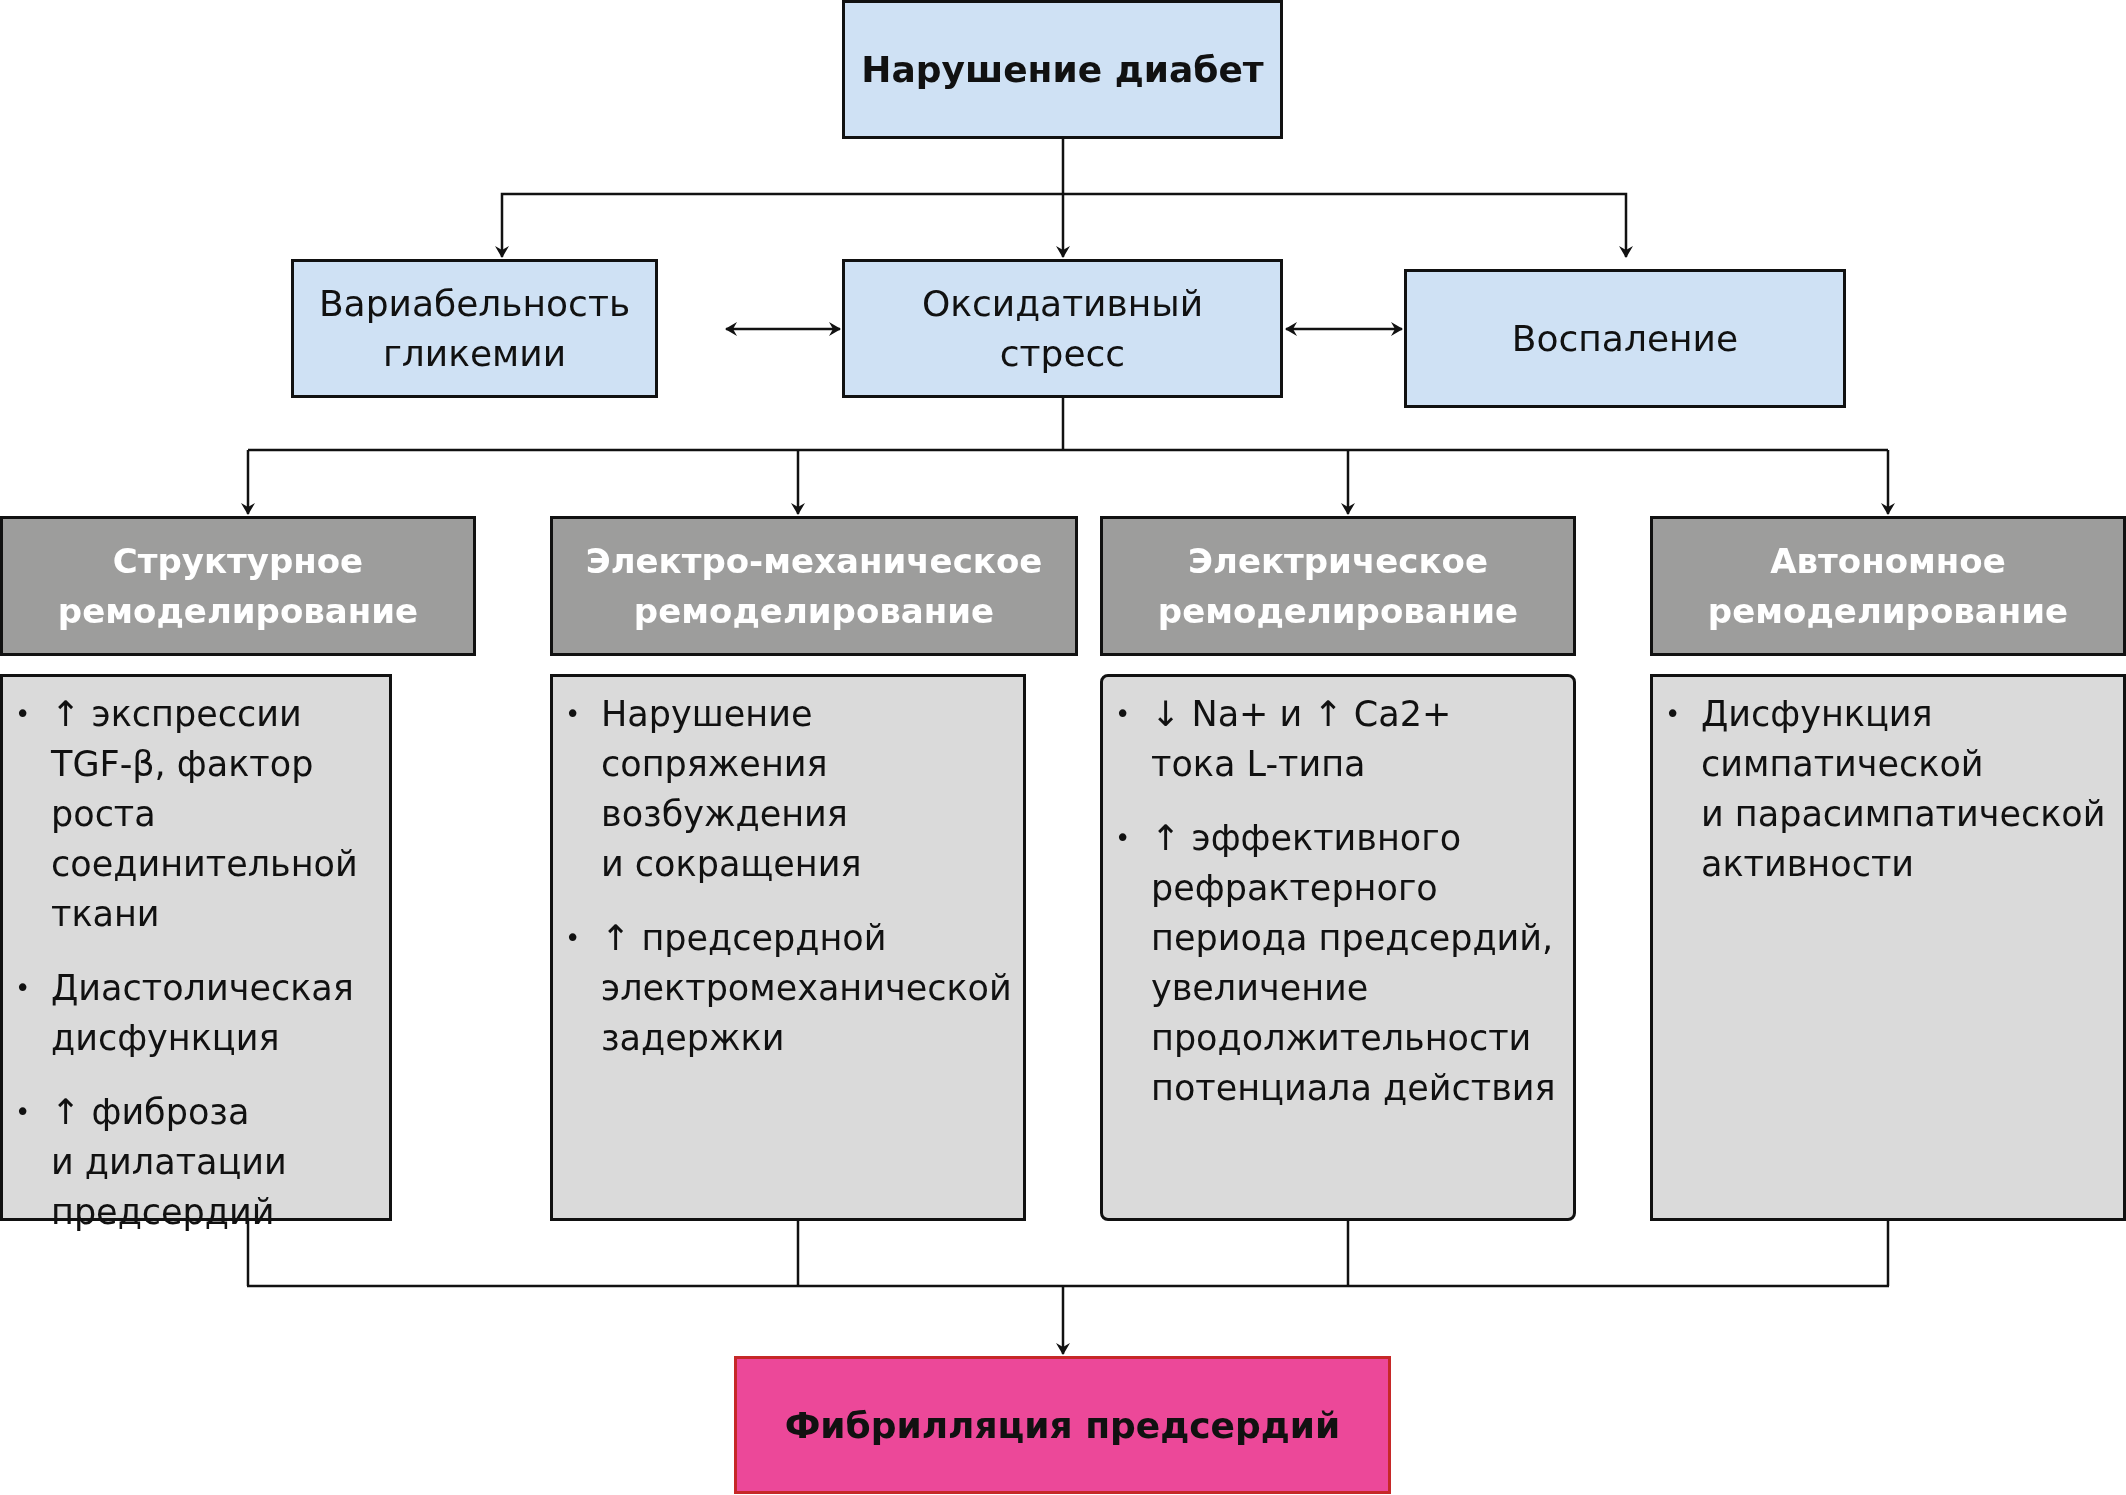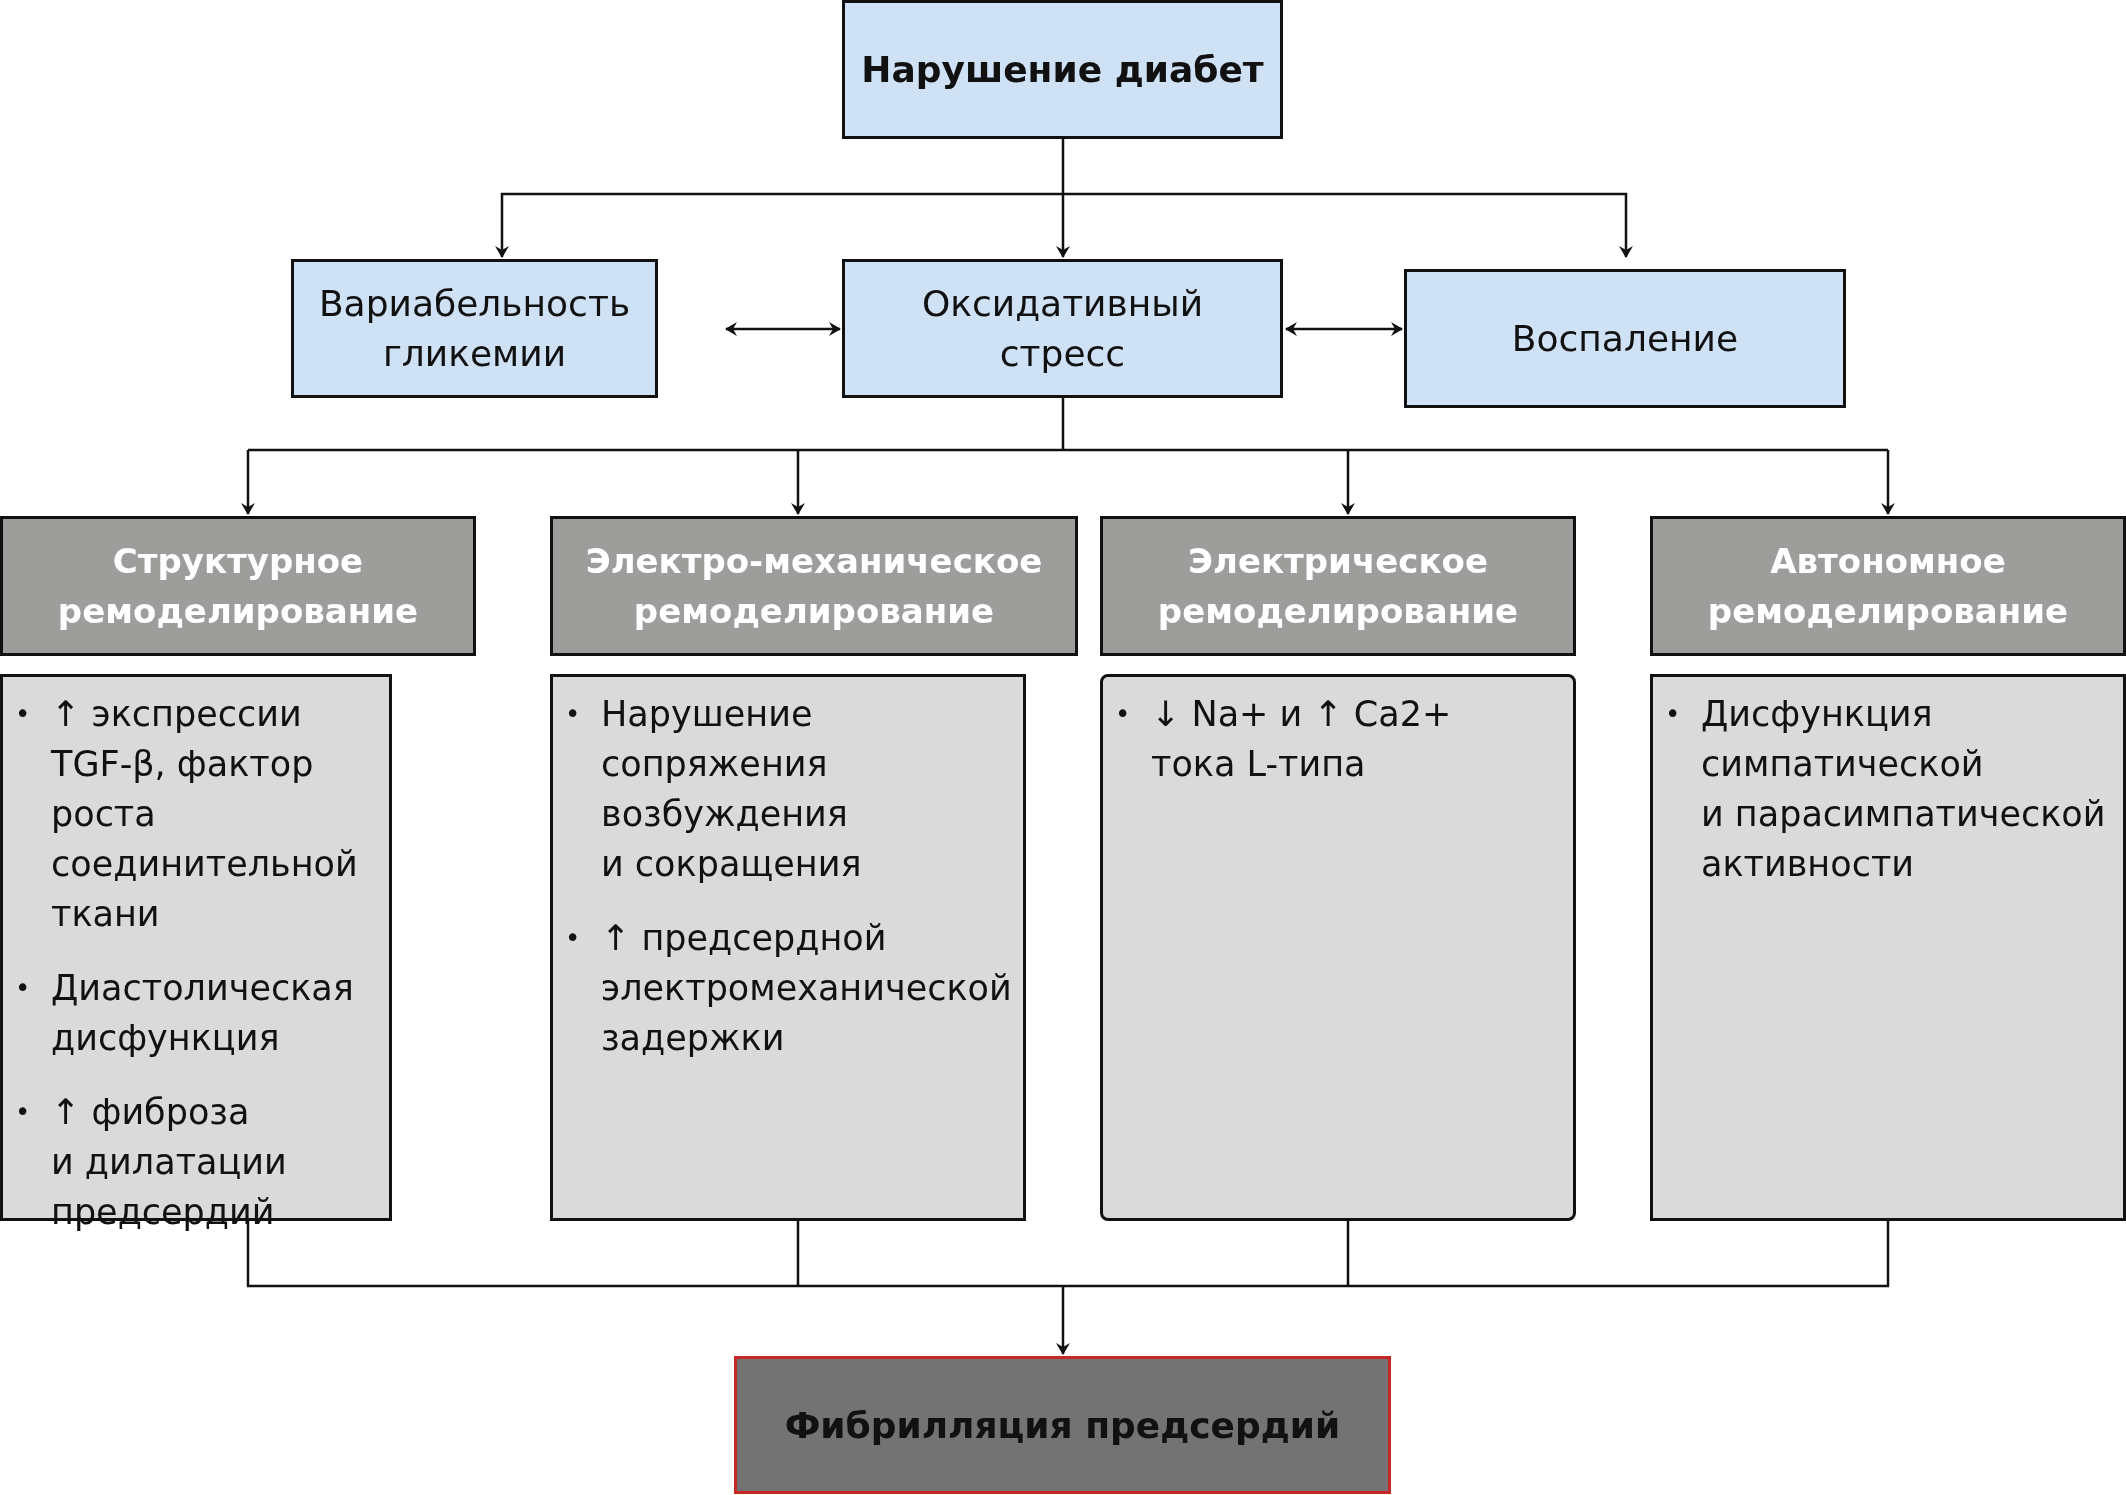--- a/index.html
+++ b/index.html
@@ -10,21 +10,21 @@
          text-align:center; color:#111; }
   .blue { background:#cfe1f4; font-size:36px; line-height:50px; }
   .root { font-weight:bold; font-size:36px; }
   .gray { background:#9d9d9c; color:#fff; font-weight:bold; font-size:34px; line-height:50px; }
   .content { background:#dadada; align-items:flex-start; justify-content:flex-start;
              padding:12px 8px 0 10px; text-align:left; }
   .content ul { list-style:none; margin:0; padding:0; width:100%; }
   .content li { position:relative; padding-left:38px; font-size:35px; line-height:50px;
                 margin-bottom:24px; color:#111; white-space:pre-line; }
   .content li::before { content:"•"; position:absolute; left:2px; top:0; font-size:26px; }
-  .result { background:#737373; border-color:#c62828; font-weight:bold; font-size:36px; }
+  .result { background:#ec4899; border-color:#c62828; font-weight:bold; font-size:36px; }
   svg.links { position:absolute; left:0; top:0; }
   .line-label { white-space:pre-line; }
 </style>
 </head>
 <body>
 
 <svg class="links" width="2126" height="1495">
   <defs>
     <marker id="ah" markerWidth="12" markerHeight="14" refX="11" refY="7" orient="auto" markerUnits="userSpaceOnUse">
       <path d="M0,0 L12,7 L0,14 L4,7 Z" fill="#111"></path>
@@ -112,20 +112,26 @@
 и сокращения</li>
     <li>↑ предсердной
 электромеханической
 задержки</li>
   </ul>
 </div>
 <div class="box content" style="left:1100px; top:674px; width:476px; height:547px;border-radius:8px;">
   <ul>
     <li>↓ Na+ и ↑ Ca2+
 тока L-типа</li>
+    <li>↑ эффективного
+рефрактерного
+периода предсердий,
+увеличение
+продолжительности
+потенциала действия</li>
   </ul>
 </div>
 <div class="box content" style="left:1650px; top:674px; width:476px; height:547px;">
   <ul>
     <li>Дисфункция
 симпатической
 и парасимпатической
 активности</li>
   </ul>
 </div>

